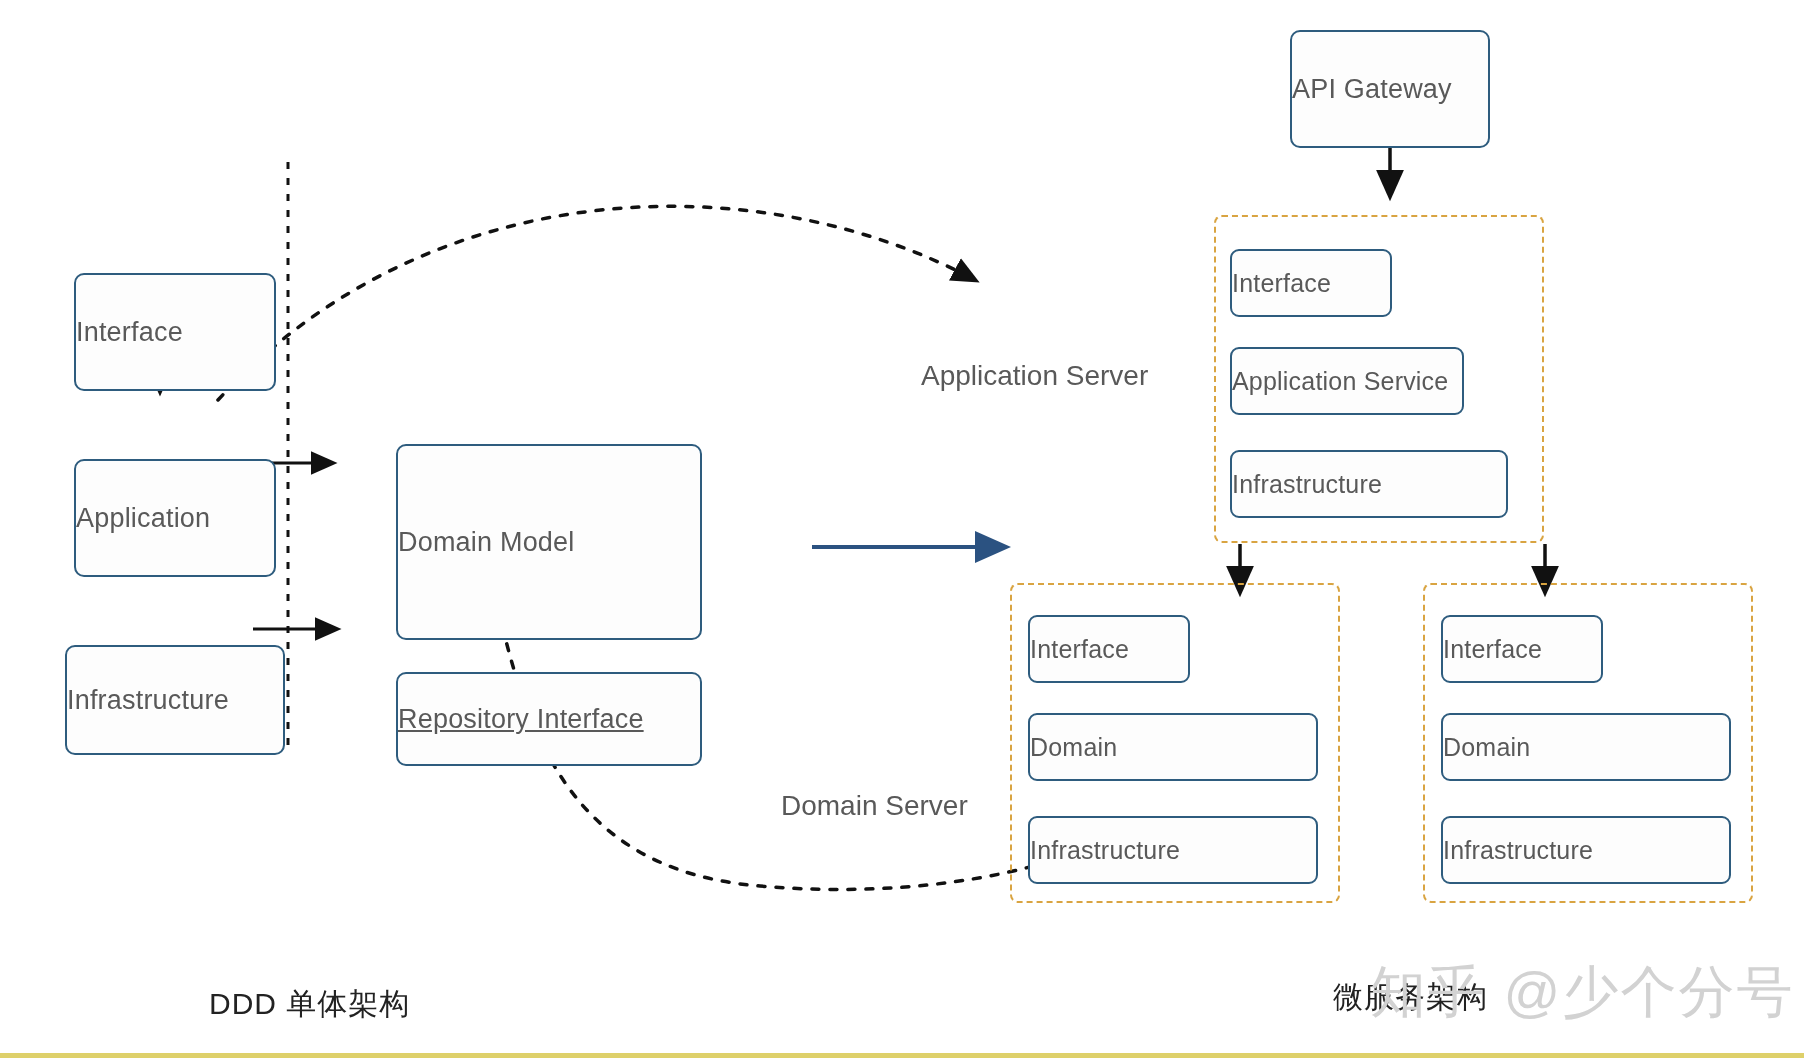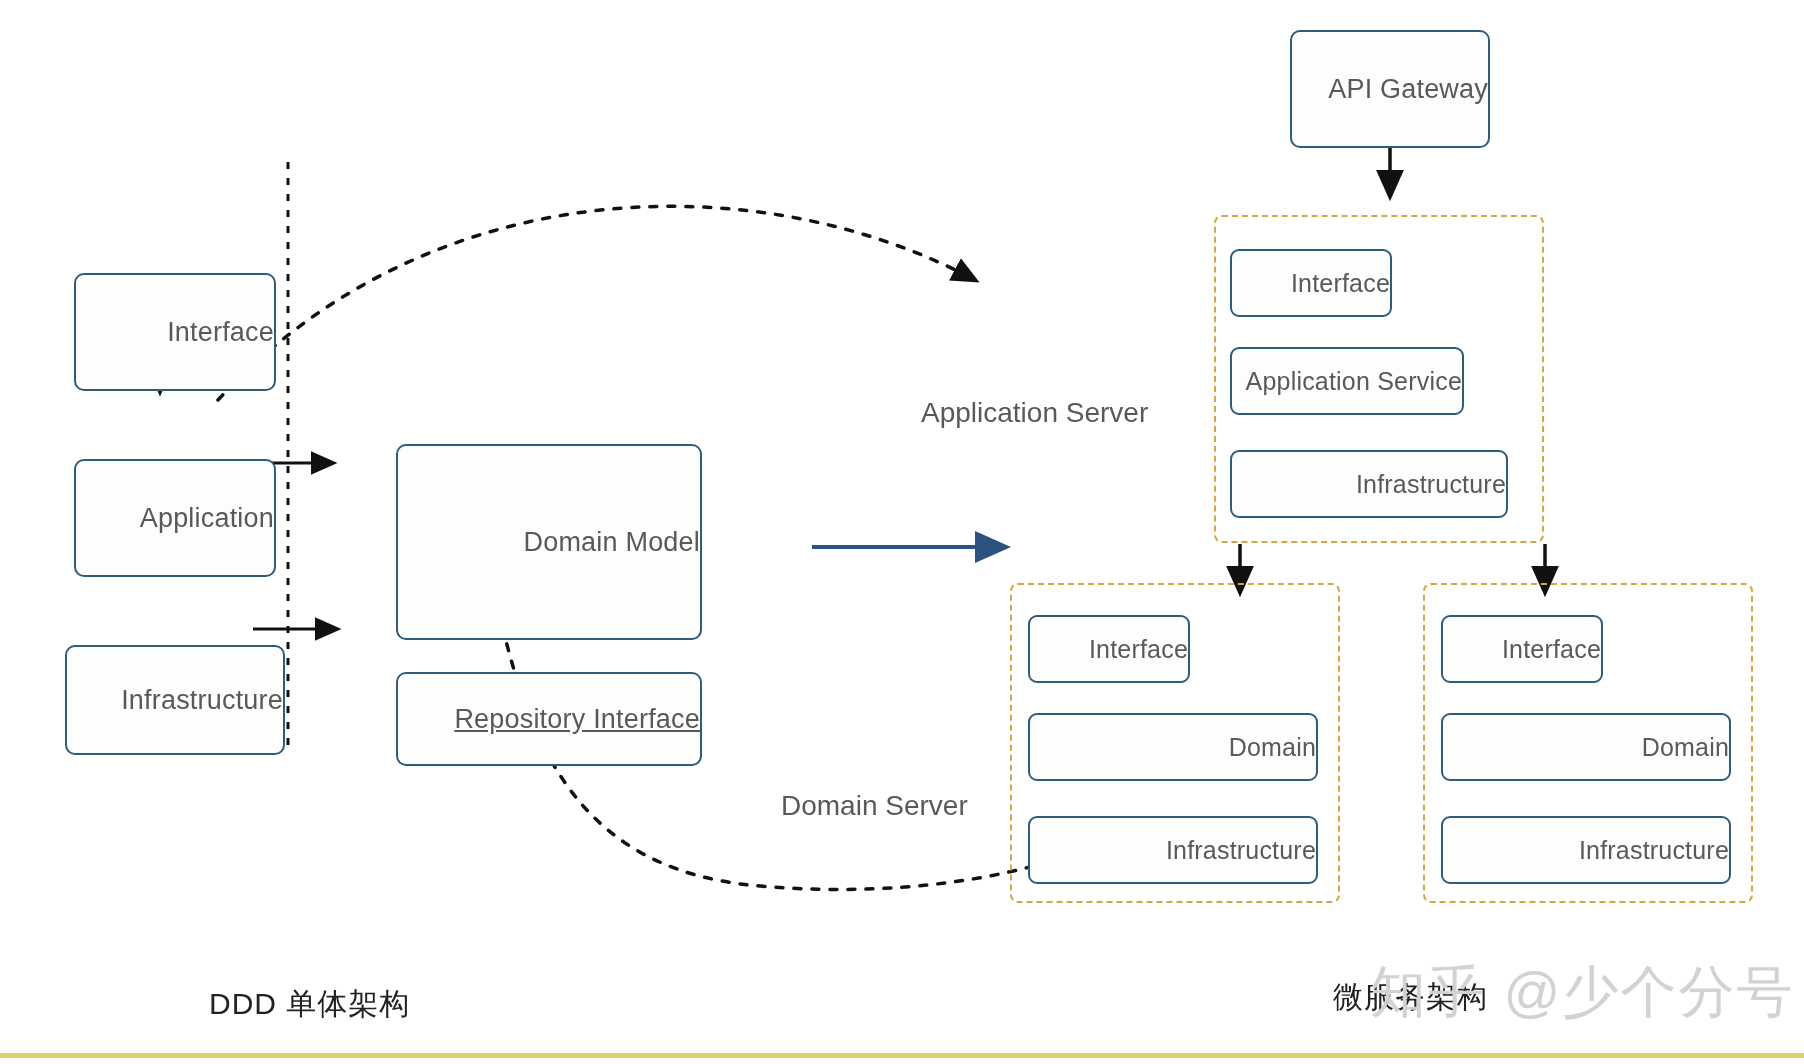--- a/index.html
+++ b/index.html
@@ -27,27 +27,26 @@
   }
   
   .node {
     position: absolute;
     box-sizing: border-box;
     border: 2.5px solid #2e5c7e;
     border-radius: 10px;
     background: #fdfdfd;
     display: flex;
     align-items: center;
-    justify-content: flex-end;
+    justify-content: flex-start;
     color: #595959;
     font-size: 27px;
     font-weight: 400;
     letter-spacing: 0.2px;
     white-space: nowrap;
-    padding-left: 42px;
   }
   .node.small {
     font-size: 25px;
     border-width: 2.5px;
     border-radius: 9px;
   }
   
   .service-group {
     position: absolute;
     box-sizing: border-box;
@@ -187,21 +186,21 @@
   </div>
 
   <div class="node small" style="left:1441px; top:713px; width:290px; height:68px;">
     <span>Domain</span>
   </div>
 
   <div class="node small" style="left:1441px; top:816px; width:290px; height:68px;">
     <span>Infrastructure</span>
   </div>
 
-  <div class="label" style="left:921px; top:360px;margin-top:37px;">Application Server</div>
+  <div class="label" style="left:921px; top:360px;">Application Server</div>
 
   <div class="label" style="left:781px; top:790px;">Domain Server</div>
 
   <div class="caption" style="left:209px; top:984px;">DDD 单体架构</div>
 
   <div class="caption" style="left:1333px; top:977px;">微服务架构</div>
 
   <div class="watermark" style="left:1370px; top:955px;">知乎 @少个分号</div>
 
   <div class="footer-rule" style="top:1053px;"></div>

